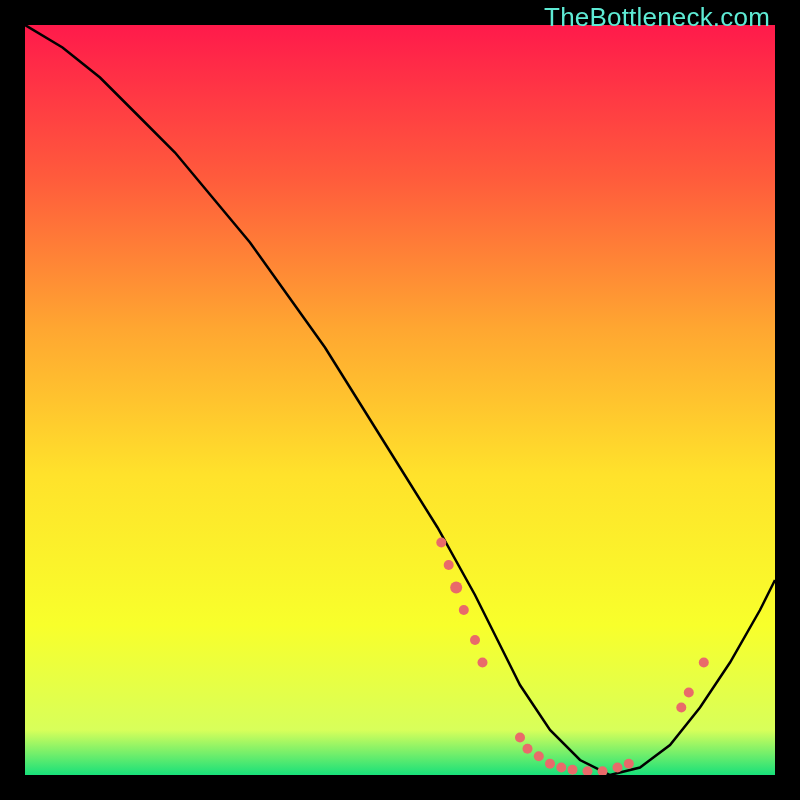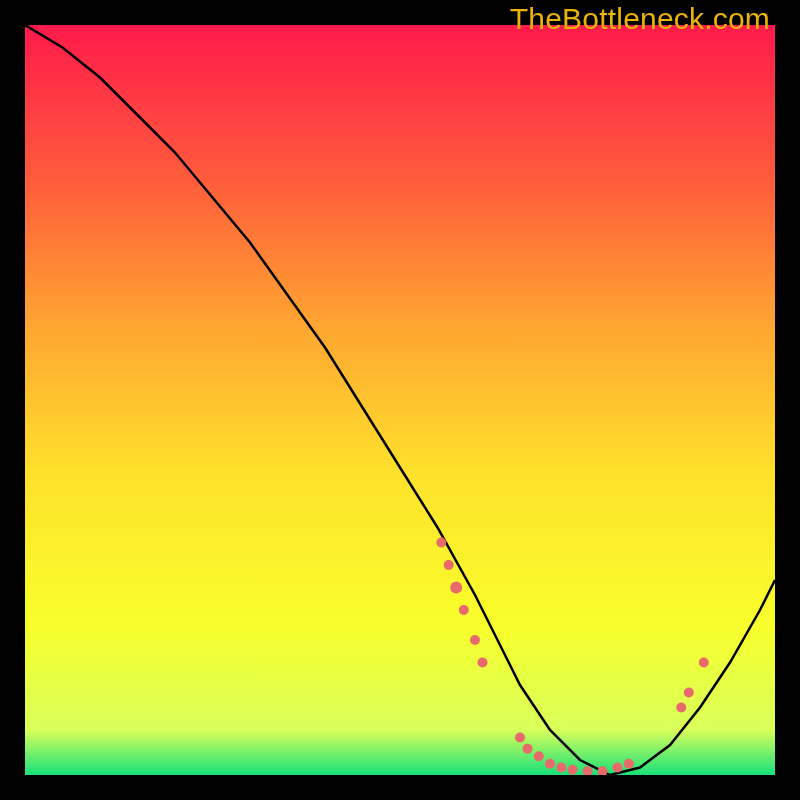--- a/index.html
+++ b/index.html
@@ -16,22 +16,22 @@
     left: 25px;
     top: 25px;
     width: 750px;
     height: 750px;
     background: #000;
   }
   .watermark {
     position: absolute;
     top: 2px;
     right: 30px;
-    color: #eab308;
-    font-size: 30px;
+    color: #5eead4;
+    font-size: 26px;
     font-weight: 500;
     letter-spacing: 0.2px;
     z-index: 10;
   }
   svg {
     display: block;
   }
 </style>
 </head>
 <body>

